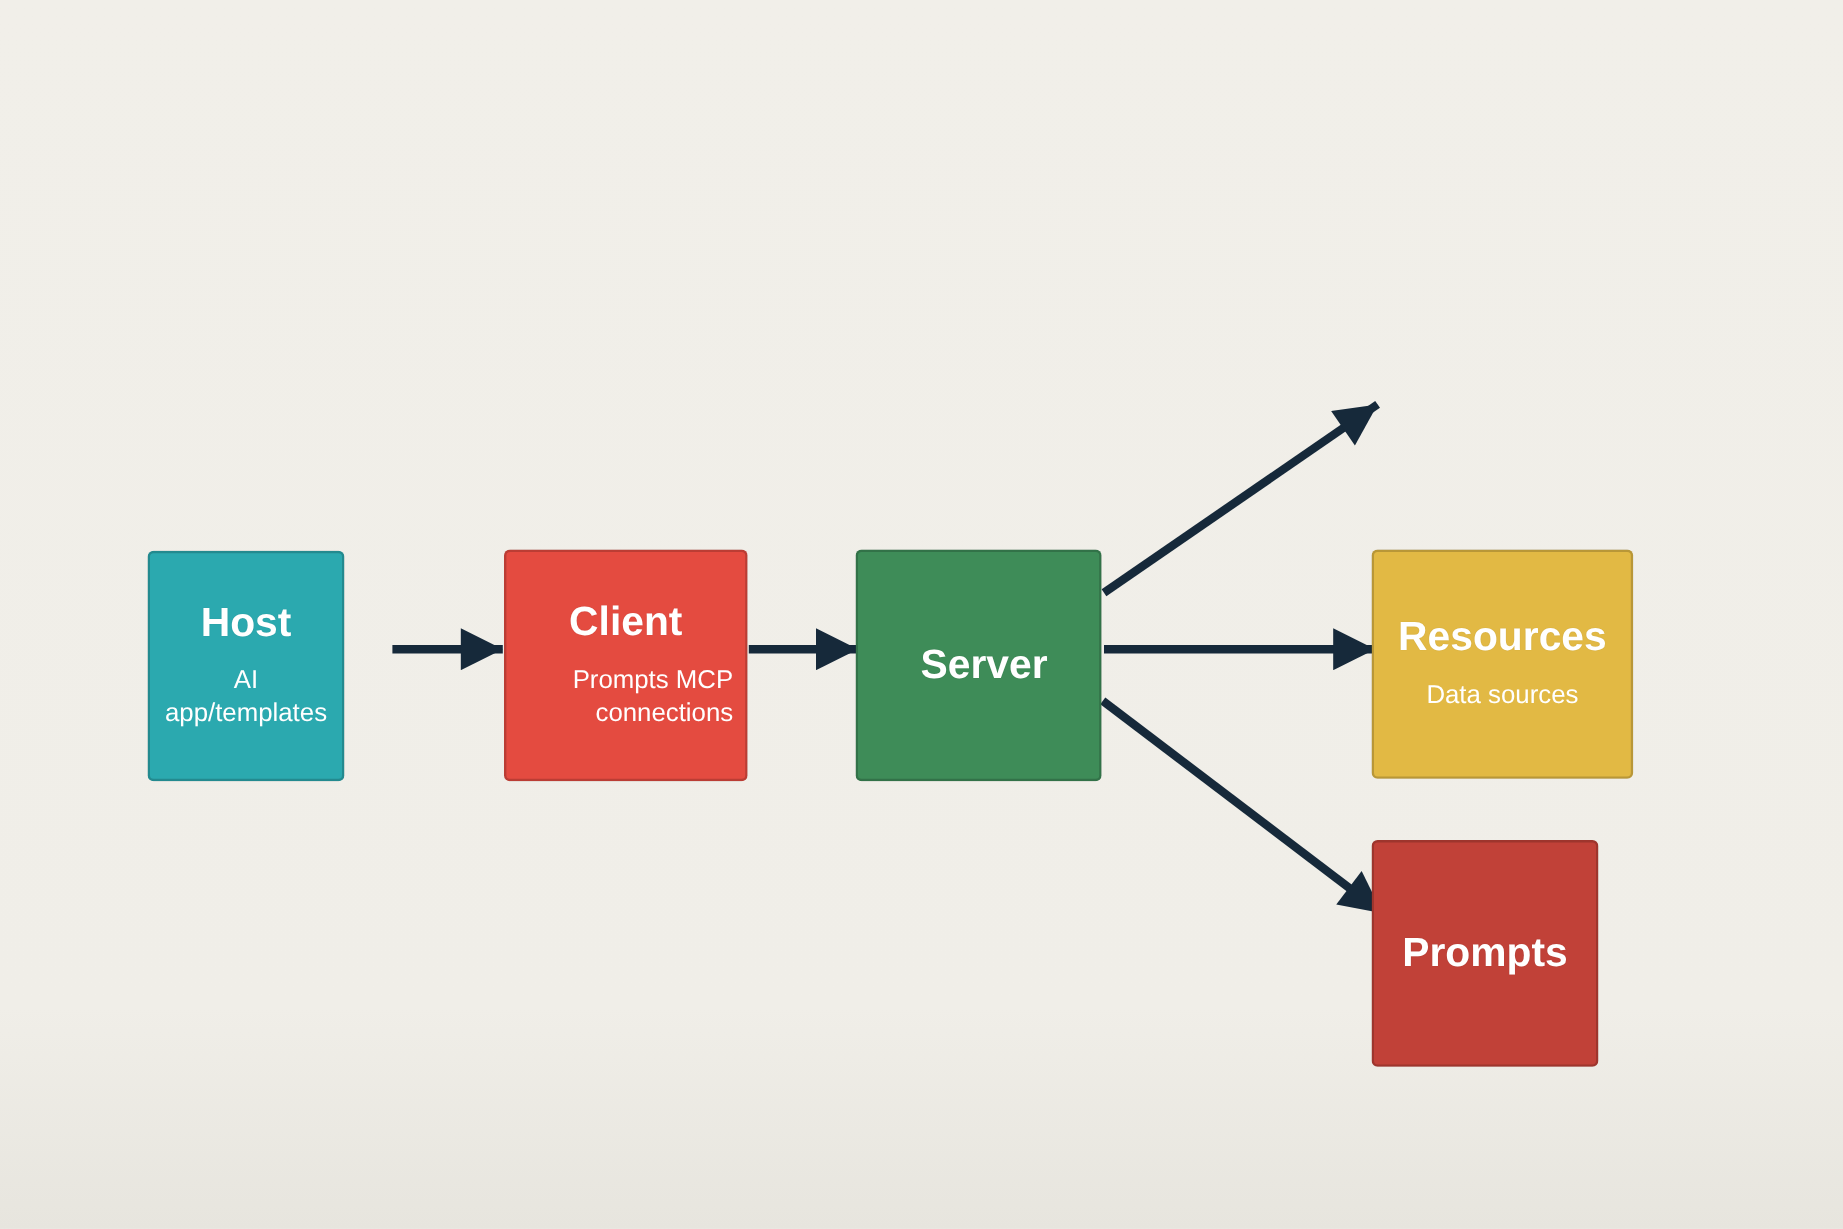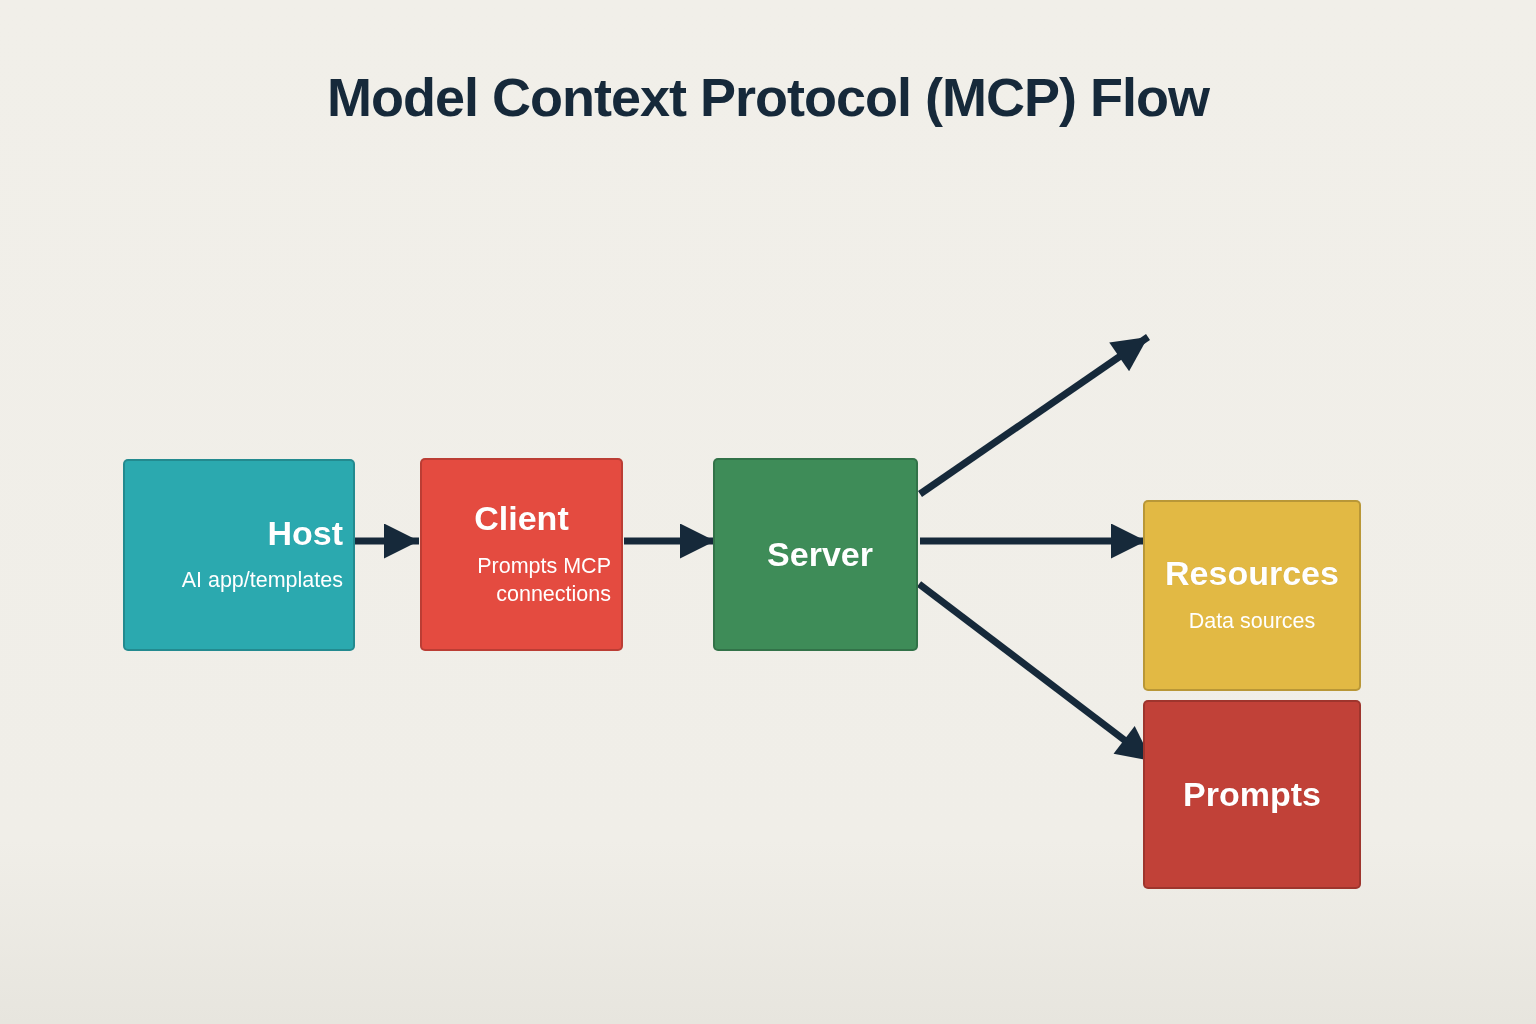--- a/index.html
+++ b/index.html
@@ -60,33 +60,32 @@
     font-weight:700;
     line-height:1.1;
     text-shadow:0 0 1px rgba(0,0,0,0.12);
   }
   .node-sublabel{
     margin-top:15px;
     font-size:21.5px;
     font-weight:400;
     line-height:1.3;
   }
-  .node-host      { left:123px; top:459px; width:232px; height:192px;align-items:flex-end; }
+  .node-host      { left:123px; top:459px; width:164px; height:192px; }
   .node-client    { left:420px; top:458px; width:203px; height:193px;text-align:right; }
   .node-server    { left:713px; top:458px; width:205px; height:193px; }
   .node-tools     { left:1143px; top:227px; width:218px; height:182px; }
   .node-resources { left:1143px; top:458px; width:218px; height:191px; }
-  .node-prompts   { left:1143px; top:700px; width:218px; height:189px; }
+  .node-prompts   { left:1143px; top:700px; width:189px; height:189px; }
 </style>
 </head>
 <body>
 
 <div class="canvas">
 
-  <h1 class="diagram-title">Model Context Protocol (MCP) Flow</h1>
 
   <svg class="arrows" viewBox="0 0 1536 1024" xmlns="http://www.w3.org/2000/svg">
     <defs>
       <marker id="ah" viewBox="0 0 10 10" refX="10" refY="5" markerWidth="5.4" markerHeight="5" markerUnits="strokeWidth" orient="auto-start-reverse">
         <path class="arrowhead-path" d="M0,0 L10,5 L0,10 z"></path>
       </marker>
     </defs>
     <line class="arrow" x1="327" y1="541" x2="419" y2="541" marker-end="url(#ah)"></line>
     <line class="arrow" x1="624" y1="541" x2="715" y2="541" marker-end="url(#ah)"></line>
     <line class="arrow" x1="920" y1="494" x2="1148" y2="337" marker-end="url(#ah)"></line>
@@ -102,21 +101,21 @@
   <div class="node node-client" style="background-color: rgb(228, 75, 64);">
     <div class="node-label">Client</div>
     <div class="node-sublabel">Prompts MCP connections</div>
   </div>
 
   <div class="node node-server" style="background-color: rgb(62, 140, 88); padding-left: 19px;">
     <div class="node-label">Server</div>
   </div>
 
 
-  <div class="node node-resources" style="background-color: rgb(226, 185, 68); margin-top: 42px;">
+  <div class="node node-resources" style="background-color: rgb(226, 185, 68);">
     <div class="node-label">Resources</div>
     <div class="node-sublabel">Data sources</div>
   </div>
 
   <div class="node node-prompts" style="background-color: rgb(193, 65, 56);">
     <div class="node-label">Prompts</div>
   </div>
 
 </div>
 

